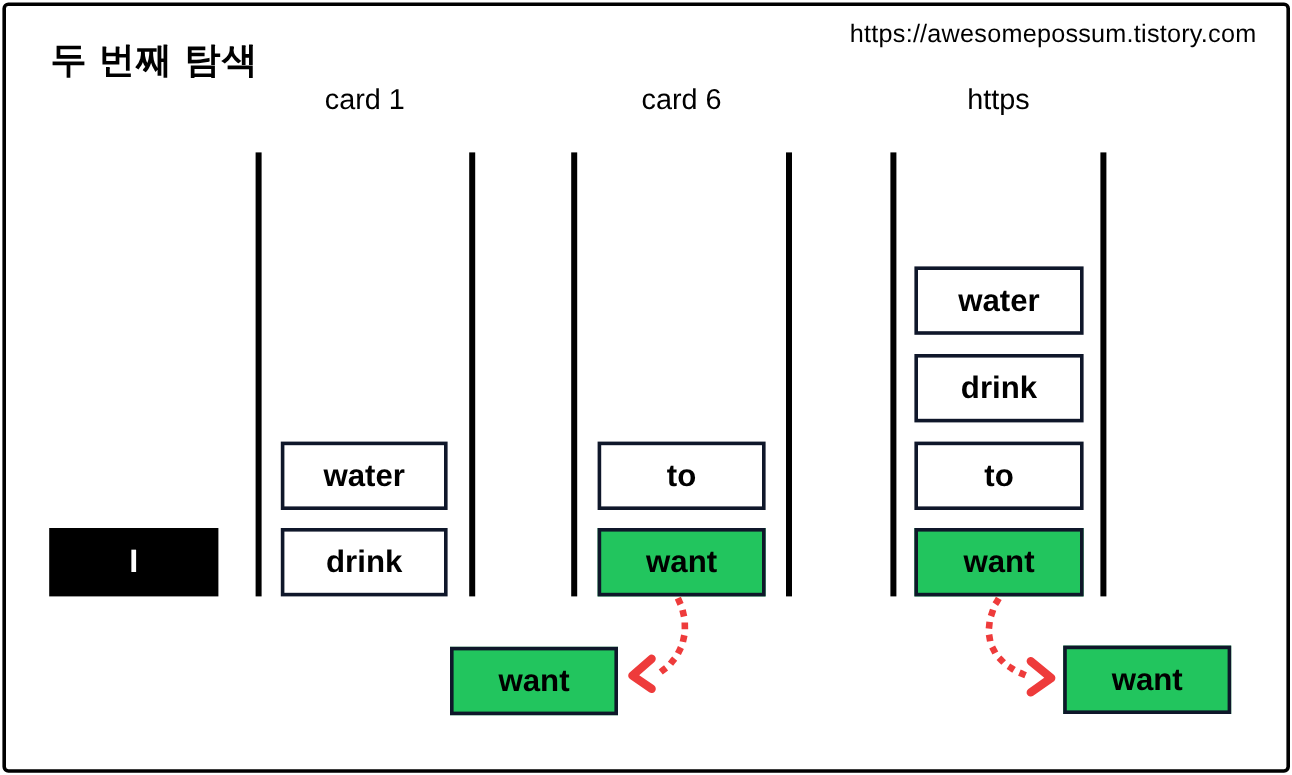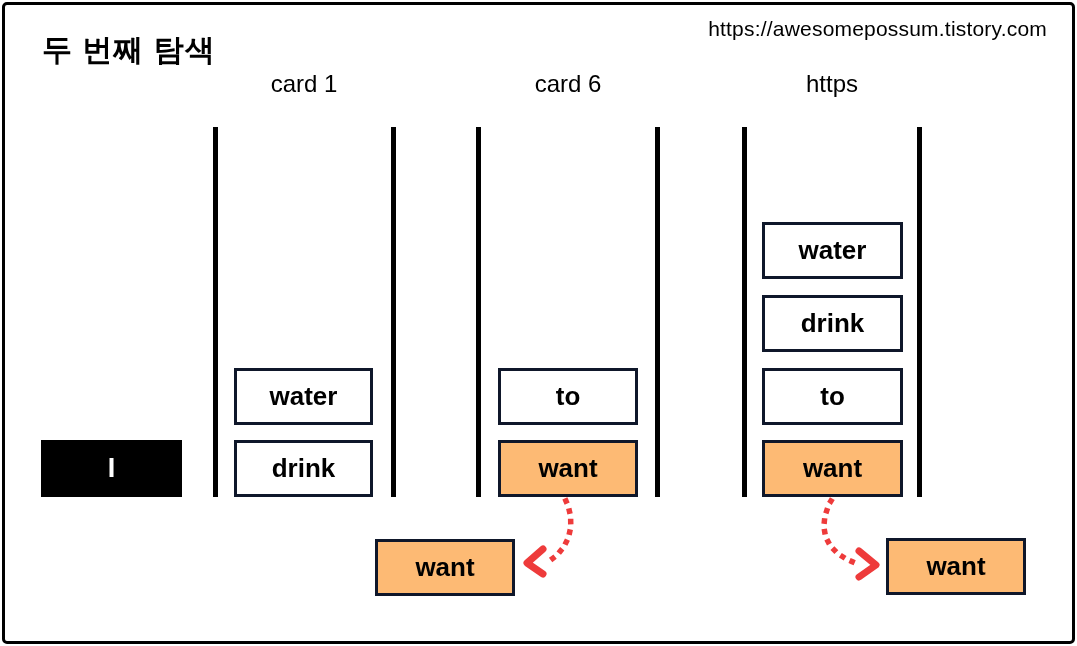--- a/index.html
+++ b/index.html
@@ -28,21 +28,21 @@
   .col-label.c3{left:742px;}
   .bar{
     position:absolute;top:127px;width:5px;height:370px;background:#000;
   }
   .wordbox{
     position:absolute;width:140px;height:57px;box-sizing:border-box;
     border:3px solid #0f172a;background:#fff;
     display:flex;align-items:center;justify-content:center;
     font-size:26px;font-weight:700;
   }
-  .wordbox.pink{background:#fdba74;}
+  .wordbox.pink{background:#22c55e;}
   .querybox{
     position:absolute;left:41px;top:440px;width:141px;height:57px;
     background:#000;color:#fff;
     display:flex;align-items:center;justify-content:center;
     font-size:27px;font-weight:700;
   }
   .arrows{position:absolute;left:0;top:0;width:1077px;height:646px;pointer-events:none;}
 </style>
 </head>
 <body>

